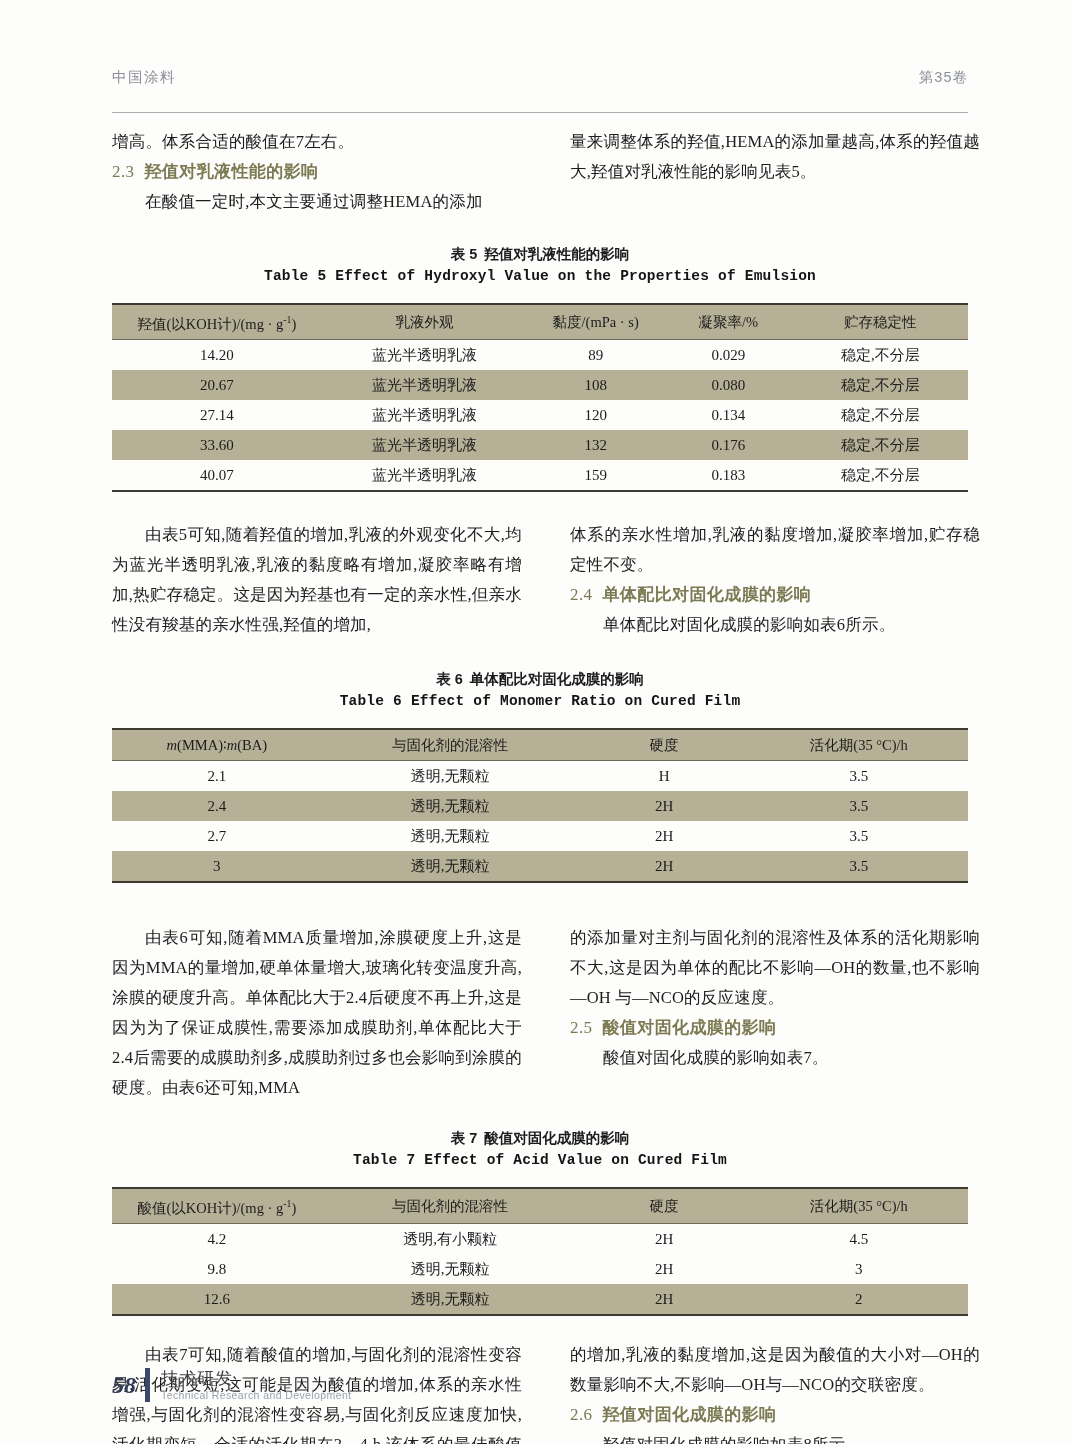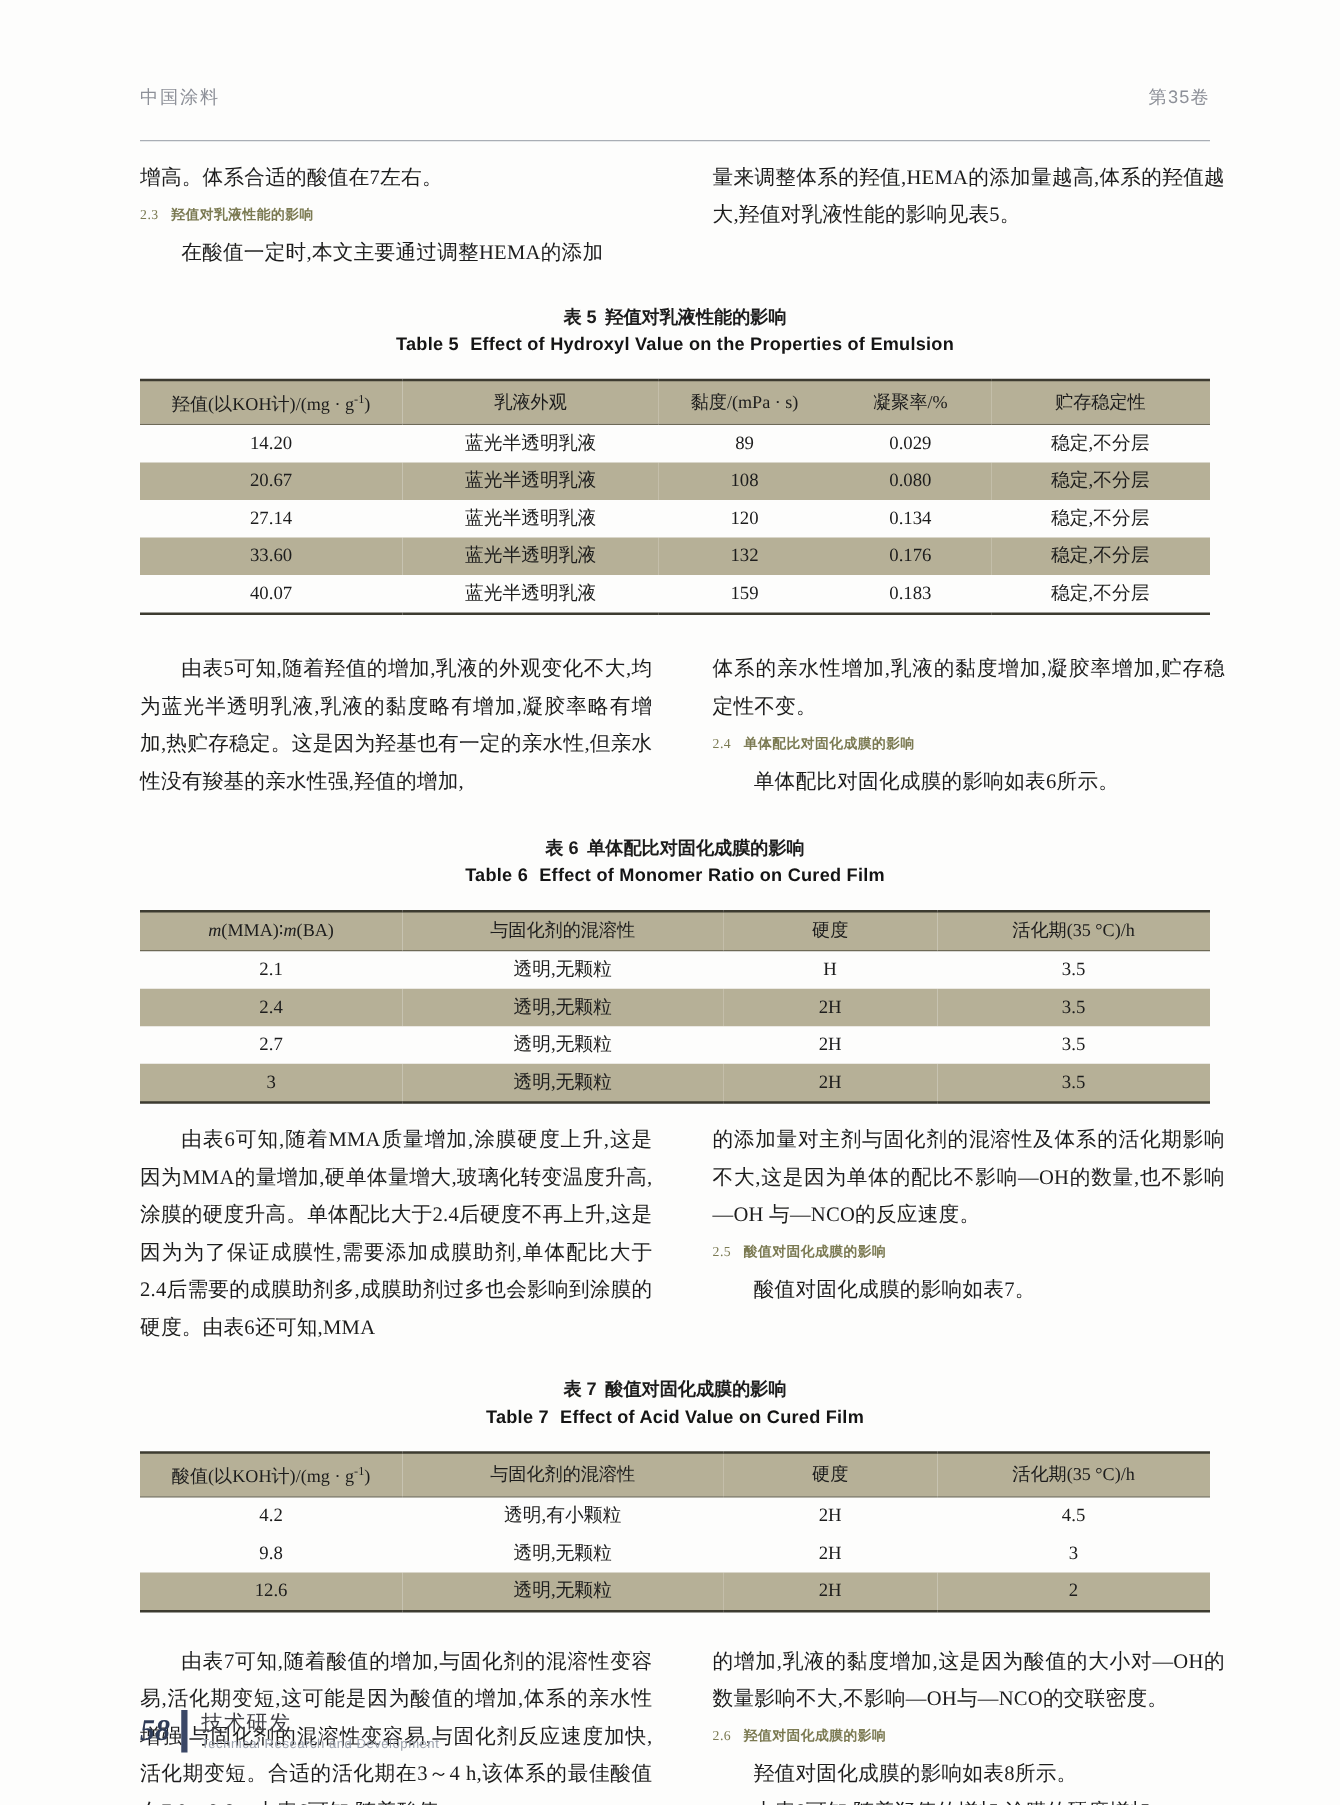--- a/index.html
+++ b/index.html
@@ -72,21 +72,21 @@
     text-align: justify;
     text-justify: inter-character;
     color: #1c1c1c;
     letter-spacing: 0.2px;
   }
   p.body.indent {
     text-indent: 2em;
   }
   .sec-head {
     margin: 0;
-    font-size: 11px;
+    font-size: 17px;
     line-height: 30px;
     font-weight: bold;
     color: #7b7a52;
     font-family: "Liberation Sans", sans-serif;
     letter-spacing: 0.4px;
   }
   .sec-head .num {
     font-weight: normal;
     font-family: "Liberation Serif", serif;
     margin-right: 10px;
@@ -106,21 +106,21 @@
     color: #1c1c1c;
     font-family: "Liberation Sans", sans-serif;
   }
   .tbl-cap-cn .tnum { margin-right: 7px; }
   .tbl-cap-en {
     text-align: center;
     font-size: 14.5px;
     font-weight: bold;
     line-height: 23px;
     color: #141414;
-    font-family: Liberation Sans, sans-serif;
+    font-family: Liberation Mono, monospace;
     letter-spacing: 0.2px;
   }
   .tbl-cap-en .tnum { margin-right: 9px; }
   table.data {
     border-collapse: collapse;
     width: 856px;
     margin-top: 15px;
     table-layout: fixed;
   }
   table.data th, table.data td {
@@ -329,21 +329,21 @@
           <tr class="alt">
             <td>3</td>
             <td>透明,无颗粒</td>
             <td>2H</td>
             <td>3.5</td>
           </tr>
         </tbody>
       </table>
     </div>
 
-    <div class="cols" style="margin-top:14px">
+    <div class="cols" style="margin-top:40px">
       <div class="col">
         <p class="body indent">由表6可知,随着MMA质量增加,涂膜硬度上升,这是因为MMA的量增加,硬单体量增大,玻璃化转变温度升高,涂膜的硬度升高。单体配比大于2.4后硬度不再上升,这是因为为了保证成膜性,需要添加成膜助剂,单体配比大于2.4后需要的成膜助剂多,成膜助剂过多也会影响到涂膜的硬度。由表6还可知,MMA</p>
       </div>
       <div class="col">
         <p class="body">的添加量对主剂与固化剂的混溶性及体系的活化期影响不大,这是因为单体的配比不影响—OH的数量,也不影响—OH 与—NCO的反应速度。</p>
         <p class="sec-head">
           <span class="num">2.5</span><span>酸值对固化成膜的影响</span>
         </p>
         <p class="body indent">酸值对固化成膜的影响如表7。</p>
       </div>

